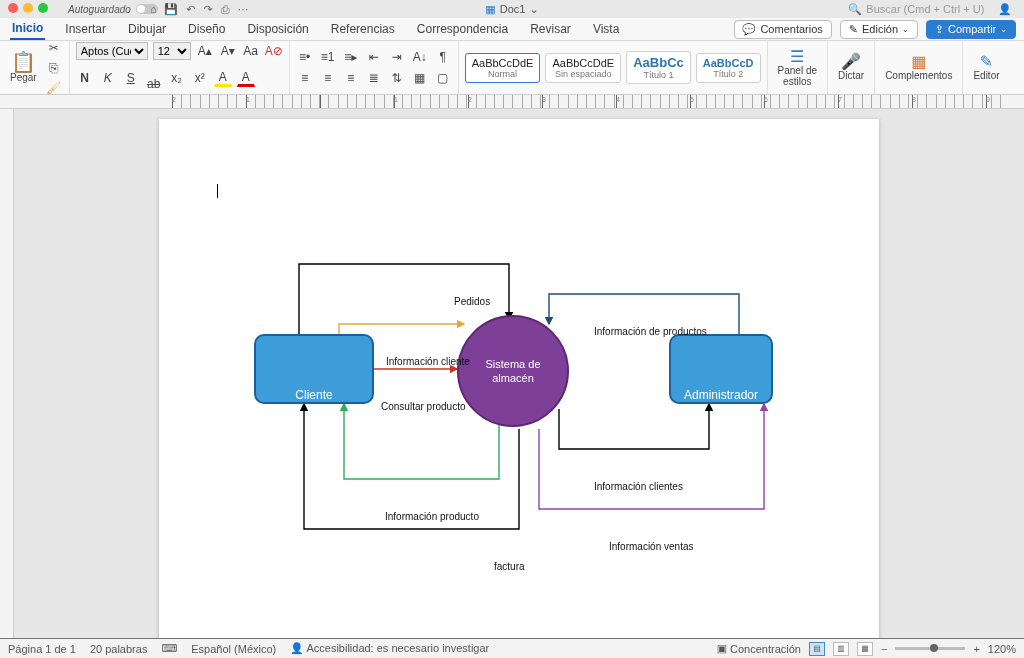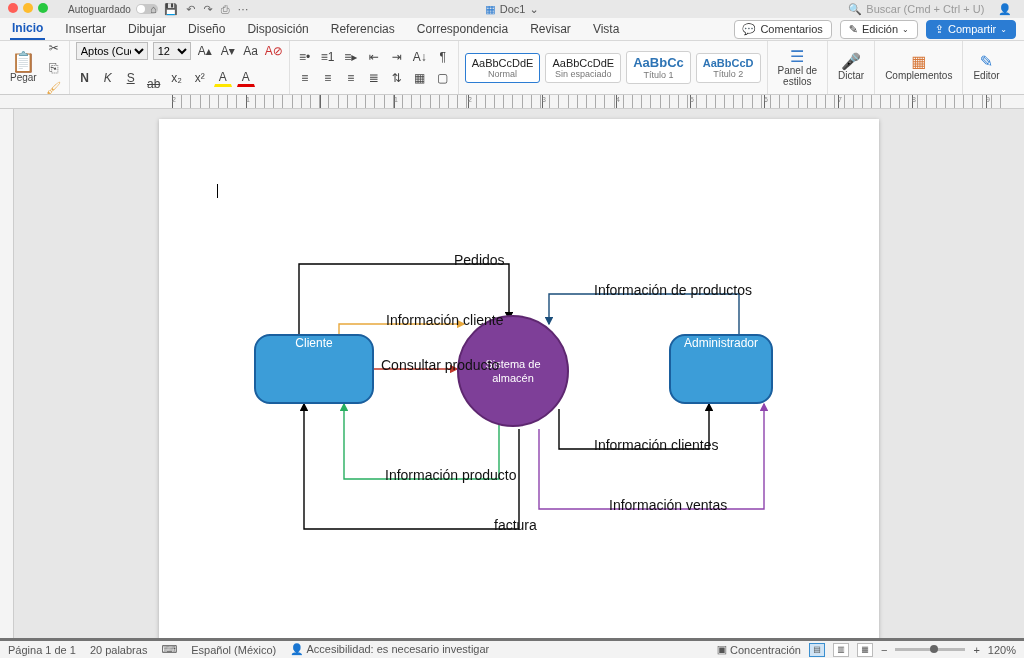--- a/index.html
+++ b/index.html
@@ -4,21 +4,21 @@
 <style>
 * { margin:0; padding:0; box-sizing:border-box; font-family:-apple-system,Segoe UI,Helvetica,Arial,sans-serif; }
 body { background:#f0f0f0; width:1024px; height:658px; overflow:hidden; position:relative; }
 
 
 .traffic-dots { position:absolute; top:3px; left:8px; display:flex; gap:5px; }
 .traffic-dots span { width:10px; height:10px; border-radius:50%; display:inline-block; }
 .td-close { background:#ff5f57; } .td-min { background:#febc2e; } .td-max { background:#28c840; }
 
 .titlebar { background:#e8e8e8; height:18px; display:flex; align-items:center; font-size:10px; color:#555; position:relative; }
-.titlebar .autos { position:absolute; left:68px; display:flex; align-items:center; gap:5px; }
+.titlebar .autos { position:absolute; left:68px; display:flex; align-items:center; gap:5px;font-style:italic; }
 .titlebar .autos .switch { width:22px; height:10px; border-radius:5px; background:#c7c7c7; position:relative; }
 .titlebar .autos .switch::after { content:""; position:absolute; width:8px; height:8px; border-radius:50%; background:#fff; top:1px; left:1px; }
 .titlebar .qa { position:absolute; left:150px; display:flex; gap:8px; color:#666; }
 .titlebar .qa span { font-size:11px; }
 .titlebar .doc { position:absolute; left:50%; transform:translateX(-50%); display:flex; gap:4px; align-items:center; font-size:11px; color:#555;}
 .titlebar .search { position:absolute; right:12px; display:flex; gap:4px; color:#9a9a9a; font-size:11px; align-items:center;}
 .titlebar .tool-ico { font-size:11px; }
 
 .ribbon-tabs { background:#f7f7f7; height:23px; border-bottom:1px solid #d8d8d8; display:flex; align-items:center; padding:0 10px; gap:18px; position:relative; }
 .ribbon-tabs .tab { font-size:12px; color:#444; cursor:pointer; padding:3px 2px; }
@@ -49,27 +49,27 @@
 .ruler .ticks::before { content:""; position:absolute; inset:0; background:
   repeating-linear-gradient(to right, #666 0, #666 1px, transparent 1px, transparent 74px); }
 .ruler .nums { position:absolute; left:172px; top:1px; display:flex; gap:62px; }
 .ruler-vert { position:absolute; left:0; top:109px; width:14px; bottom:20px; background:#f4f4f4; border-right:1px solid #ccc; }
 
 .workspace { position:absolute; top:109px; left:14px; right:0; bottom:20px; background:#e7e7e7; overflow:auto; display:flex; justify-content:center; }
 .page { width:720px; min-height:910px; background:#fff; margin-top:10px; box-shadow:0 1px 4px rgba(0,0,0,.25); position:relative; }
 .cursor-blink { position:absolute; top:65px; left:58px; width:1px; height:14px; background:#000; }
 
 .diagram { position:absolute; top:130px; left:50px; width:620px; height:310px; }
-.box { position:absolute; border:2px solid #1a5f9e; border-radius:16px; background:#3c9dd8; color:#fff; display:flex; align-items:flex-start; justify-content:center; font-size:12px; }
+.box { position:absolute; border:2px solid #1a5f9e; border-radius:10px; background:#3c9dd8; color:#fff; display:flex; align-items:flex-end; justify-content:center; font-size:12px; }
 .circle { position:absolute; border:2px solid #5e2770; background:#7e3f98; color:#fff; border-radius:50%; display:flex; align-items:center; justify-content:center; font-size:11px; text-align:center; line-height:1.3; }
-.dlabel { position:absolute; font-size:14px; color:#111; white-space:nowrap; }
+.dlabel { position:absolute; font-size:10px; color:#111; white-space:nowrap;margin-top:44px; }
 
 svg.arrows { position:absolute; top:0; left:0; width:100%; height:100%; pointer-events:none; }
 
-.statusbar { position:absolute; bottom:0; left:0; right:0; height:20px; background:#f3f3f3; border-top:3px solid #737373; display:flex; align-items:center; font-size:11px; color:#555; padding:0 8px; gap:14px; }
+.statusbar { position:absolute; bottom:0; left:0; right:0; height:20px; background:#f3f3f3; border-top:1px solid #737373; display:flex; align-items:center; font-size:11px; color:#555; padding:0 8px; gap:14px; }
 .statusbar .right { margin-left:auto; display:flex; align-items:center; gap:8px; }
 .viewbtn { width:16px; height:14px; border:1px solid #bbb; background:#fff; font-size:8px; display:flex; align-items:center; justify-content:center; cursor:pointer; }
 .viewbtn.active { background:#d0e4f5; border-color:#3a8fd0; }
 .slider { width:70px; height:3px; background:#bbb; position:relative; }
 .slider .thumb { position:absolute; top:-3px; left:50%; width:8px; height:8px; border-radius:50%; background:#666; }
 </style>
 </head>
 <body>
 
 <div class="titlebar">

